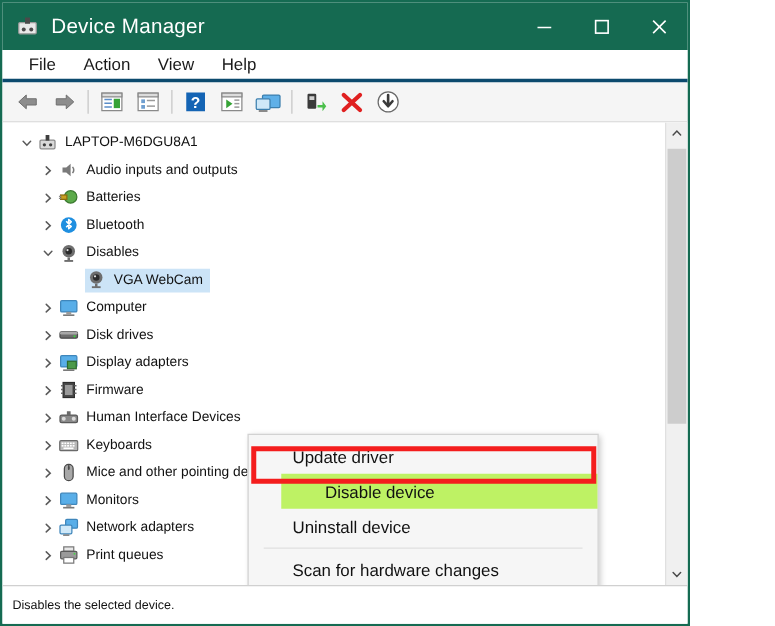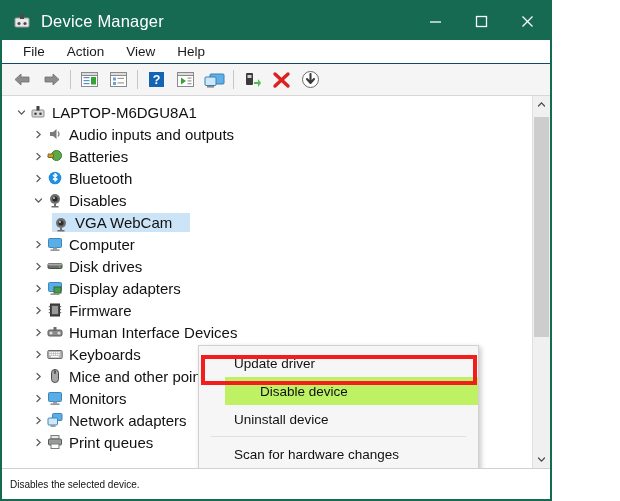--- a/index.html
+++ b/index.html
@@ -22,42 +22,42 @@
   }
   .title-icon{width:20px;height:20px;margin-left:10px;margin-right:9px;flex:0 0 20px;}
   .title-text{color:#ffffff;font-size:16.5px;letter-spacing:.2px;}
   .win-btns{position:absolute;right:0;top:0;height:38px;display:flex;}
   .win-btn{width:46px;height:38px;display:flex;align-items:center;justify-content:center;}
   .win-btn svg{display:block;}
   
   .menubar{
     height:23px;flex:0 0 23px;background:#ffffff;
     display:flex;align-items:center;padding-left:10px;
-    border-bottom:1px solid #0c4a6e;
+    border-bottom:3px solid #0c4a6e;
   }
   .menu-item{font-size:13.5px;color:#1a1a1a;padding:0 11px;line-height:23px;}
   
   .toolbar{
     height:31px;flex:0 0 31px;background:#f5f5f5;
     display:flex;align-items:center;padding-left:6px;
     border-bottom:1px solid #d8d8d8;
   }
   .tb-btn{width:29px;height:27px;display:flex;align-items:center;justify-content:center;}
   .tb-sep{width:1px;height:19px;background:#c6c6c6;margin:0 4px;}
   
   .body-area{flex:1 1 auto;position:relative;background:#ffffff;display:flex;overflow:hidden;}
   .tree{
     flex:1 1 auto;padding-top:5px;position:relative;overflow:hidden;
   }
   .row{
     height:22px;display:flex;align-items:center;position:relative;
-    font-size:15px;color:#111111;white-space:nowrap;
+    font-size:11px;color:#111111;white-space:nowrap;
   }
   .row.sel .row-hit{background:#cce4f7;}
-  .row-hit{display:flex;align-items:flex-end;height:19px;padding-right:18px;border-radius:0;}
+  .row-hit{display:flex;align-items:flex-start;height:19px;padding-right:6px;border-radius:0;margin-left:16px;}
   .chev{width:16px;flex:0 0 16px;display:flex;align-items:center;justify-content:center;color:#6a6a6a;}
   .ico{width:18px;flex:0 0 18px;display:flex;align-items:center;justify-content:center;margin-right:5px;}
   .lbl{line-height:19px;}
   .d0{padding-left:11px;}
   .d1{padding-left:28px;}
   .d2{padding-left:50px;}
   
   .scrollbar{
     width:17px;flex:0 0 17px;background:#f0f0f0;border-left:1px solid #e0e0e0;
     display:flex;flex-direction:column;align-items:center;position:relative;

